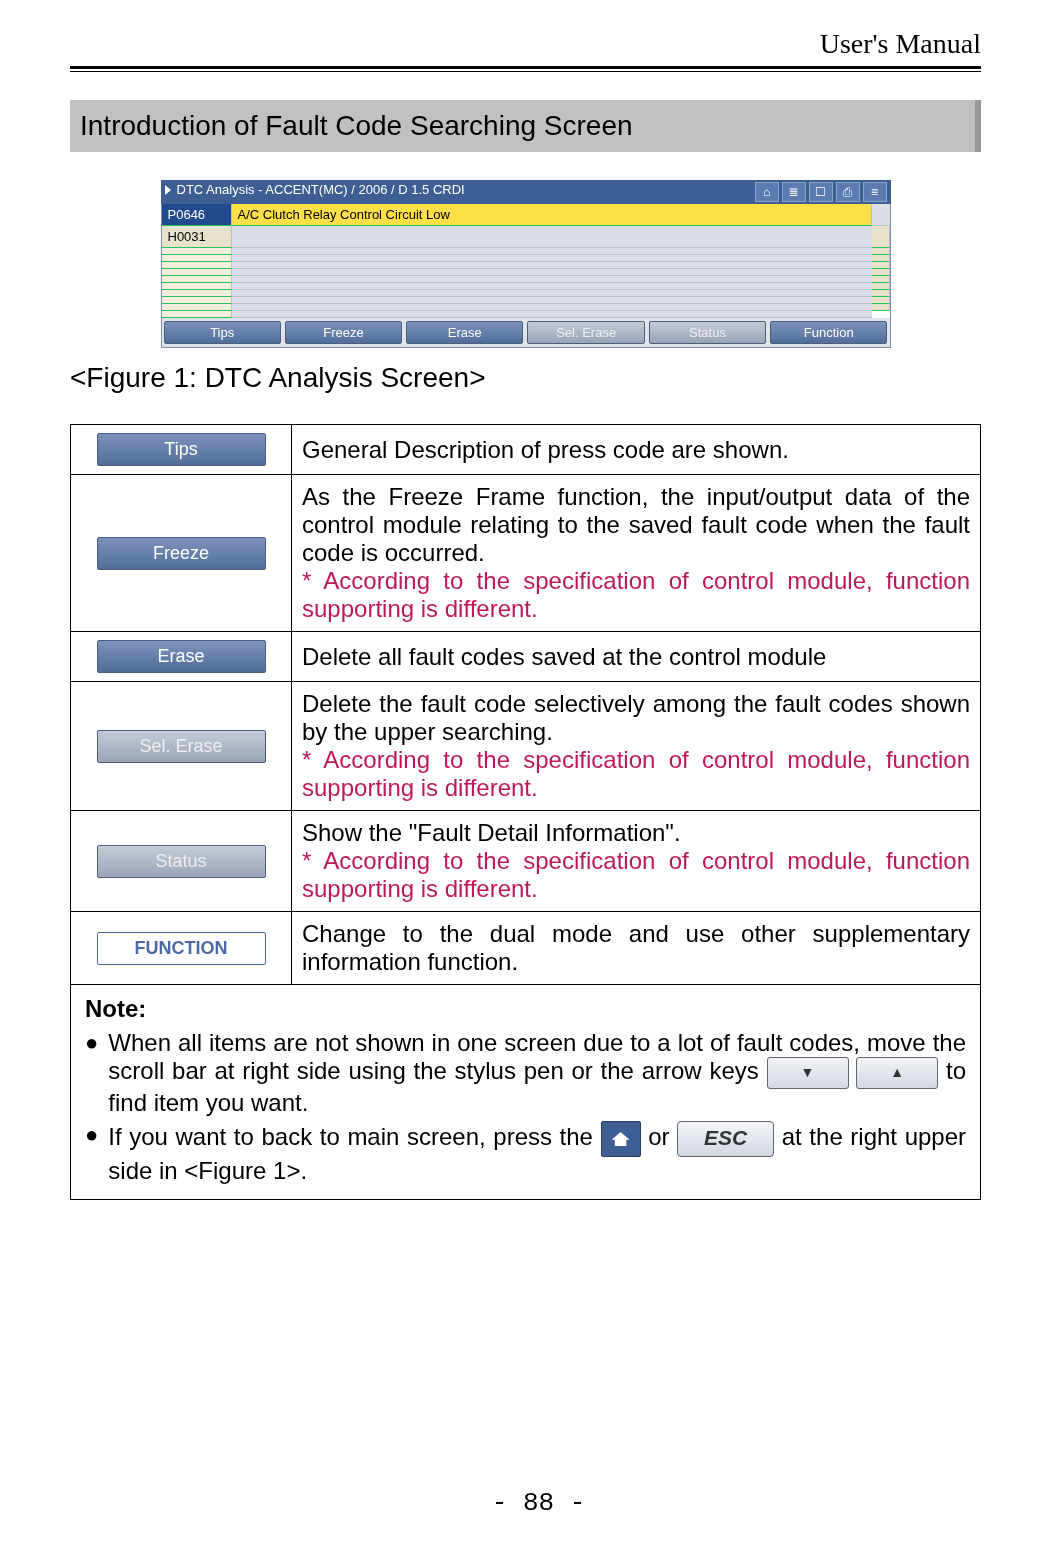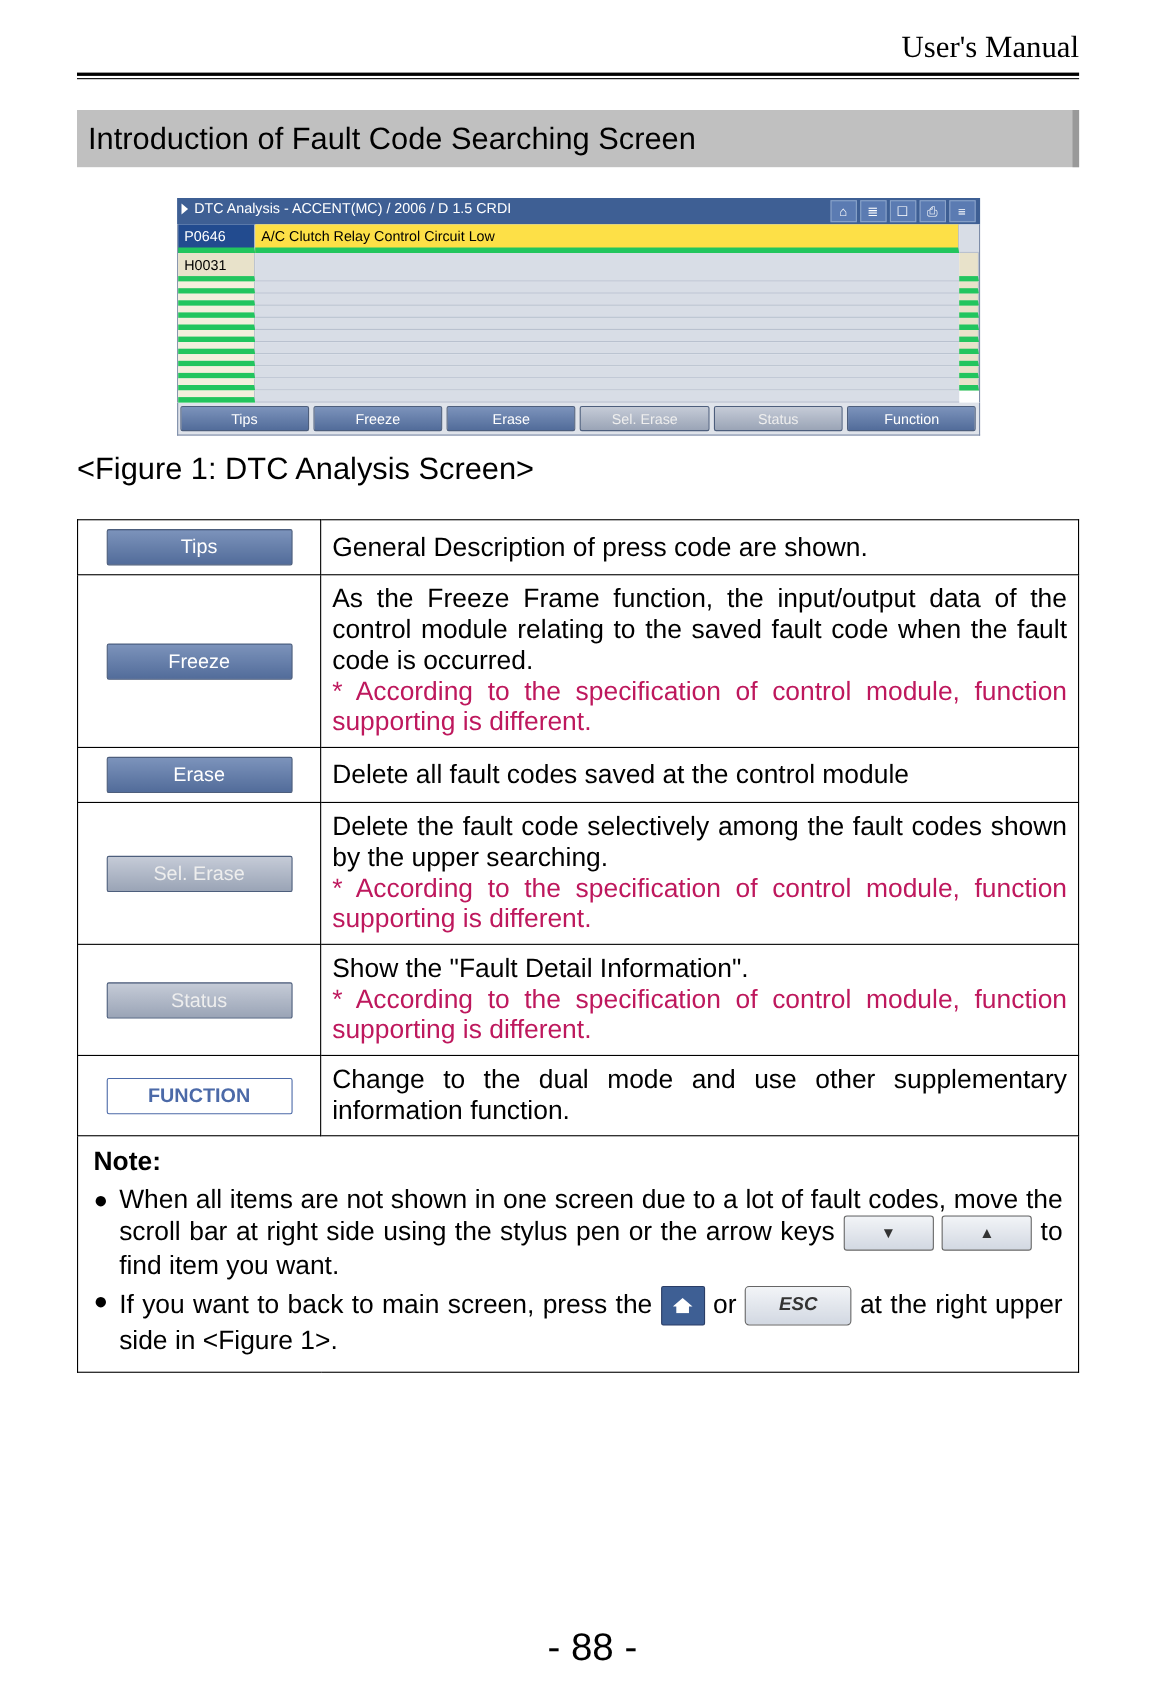--- a/index.html
+++ b/index.html
@@ -48,21 +48,21 @@
     }
     .tb-icons{display:flex;gap:3px;}
 
     .dtc-grid {
       display:grid;
       grid-template-columns: 70px 1fr 18px;
       font-family:Verdana, Arial, sans-serif; font-size:13px;
       border-left:1px solid #7d8ca8;border-right:1px solid #7d8ca8;
     }
     .cell {
-      padding:3px 6px; border-bottom:5px solid #22c55e; border-right:1px solid #b9c1cf;
+      padding:3px 6px; border-bottom:1px solid #22c55e; border-right:1px solid #b9c1cf;
       white-space:nowrap; overflow:hidden;
     }
     .scrollcell{background:#d8dde6;border-bottom:1px solid #b9c1cf;border-right:0;}
 
     .dtc-footer{display:flex;gap:4px;padding:3px 2px;border:1px solid #7d8ca8;border-top:0;background:#dfe3ea;}
     .dtc-btn{
       flex:1; text-align:center; font-family:Verdana, Arial, sans-serif;
       font-size:13px; padding:3px 0; border:1px solid #4d5e7c; border-radius:2px;
       background:linear-gradient(#7c93bb,#526c9a); color:#fff;
     }
@@ -97,26 +97,26 @@
       line-height:28px;font-size:14px;color:#333;
     }
     .home-key{
       display:inline-block;width:38px;height:34px;border:1px solid #2a3d66;background:#3e5f94;
       vertical-align:middle;border-radius:2px;position:relative;
     }
     .home-key::after{content:"";position:absolute;left:10px;top:10px;width:18px;height:14px;background:#fff;clip-path:polygon(50% 0,100% 55%,82% 55%,82% 100%,18% 100%,18% 55%,0 55%);}
     .esc-key{
       display:inline-block;width:95px;height:34px;border:1px solid #666;border-radius:4px;
       background:linear-gradient(#f2f4f7,#d2d8e2);vertical-align:middle;text-align:center;
-      line-height:32px;font-style:italic;font-weight:bold;font-size:17px;color:#333;
+      line-height:32px;font-style:italic;font-weight:bold;font-size:21px;color:#333;
     }
 
     .page-num{
       position:absolute;bottom:28px;left:0;right:0;text-align:center;
-      font-family:Liberation Sans, sans-serif;font-size:35px;margin-left:26px;
+      font-family:Liberation Mono, monospace;font-size:26px;margin-left:26px;
     }
   </style>
 </head>
 <body>
 
 <div class="top-header">User's Manual</div>
 <div class="top-rule-thick"></div>
 <div class="top-rule-thin"></div>
 
 <div class="section-title-bar">Introduction of Fault Code Searching Screen</div>

